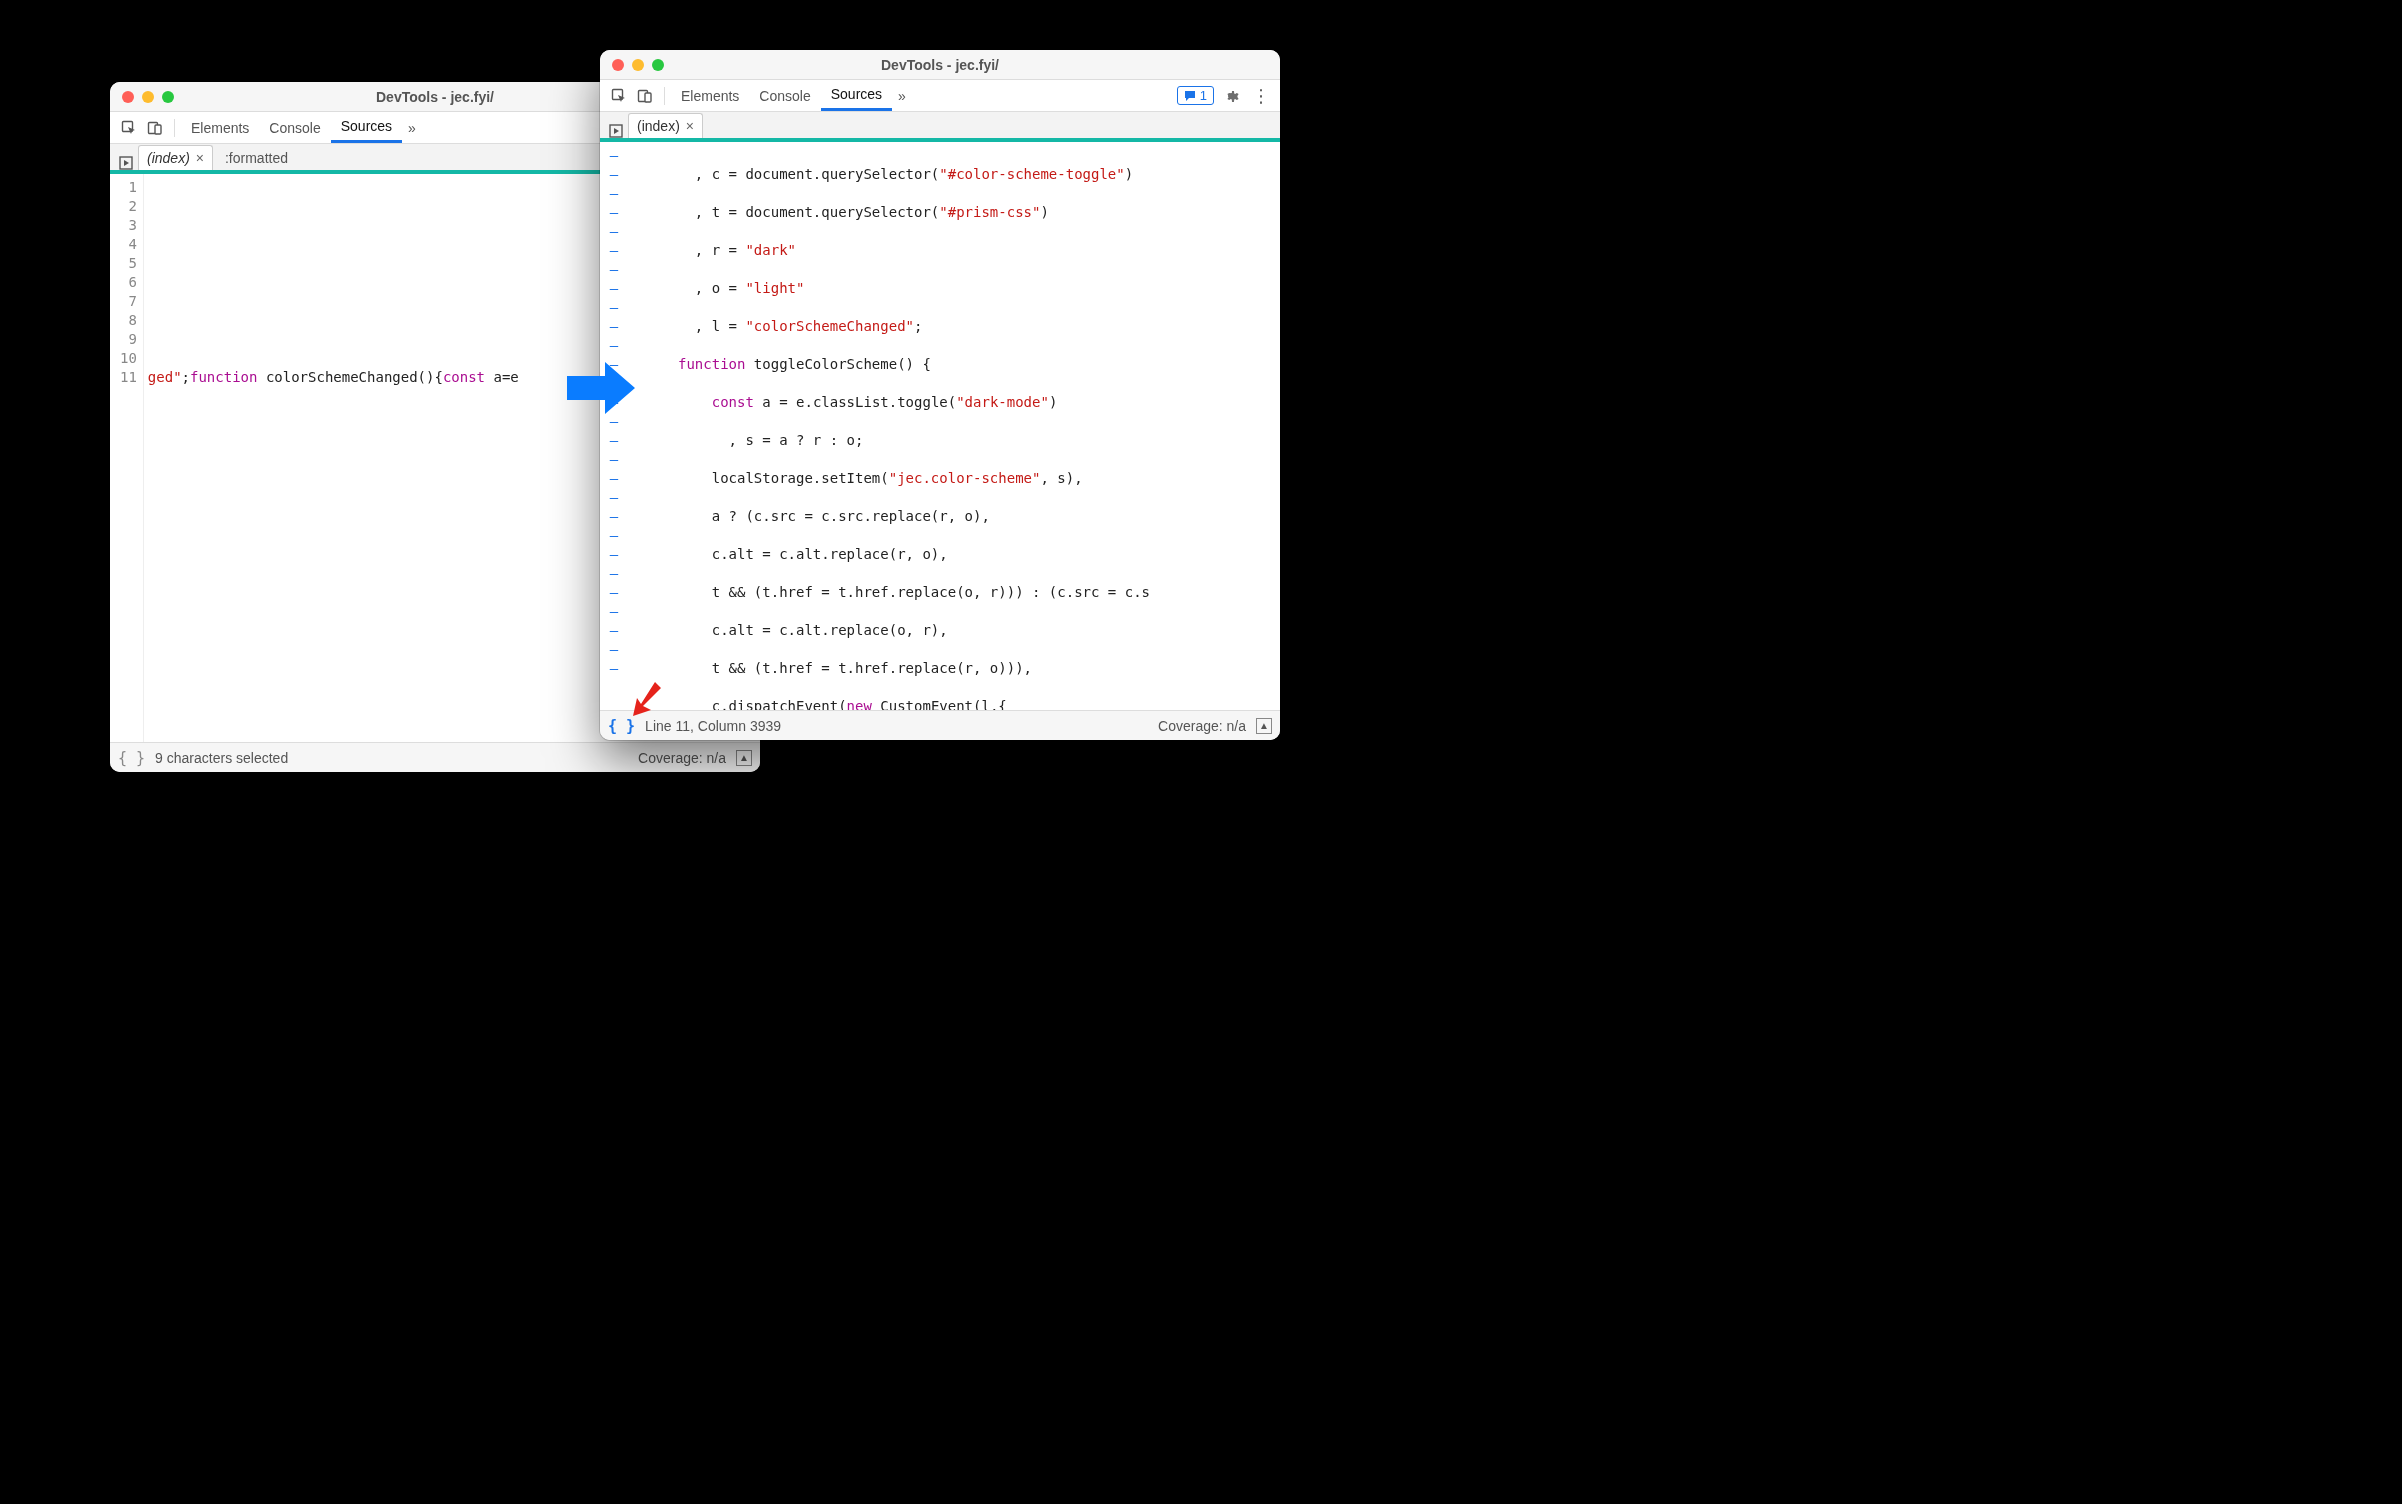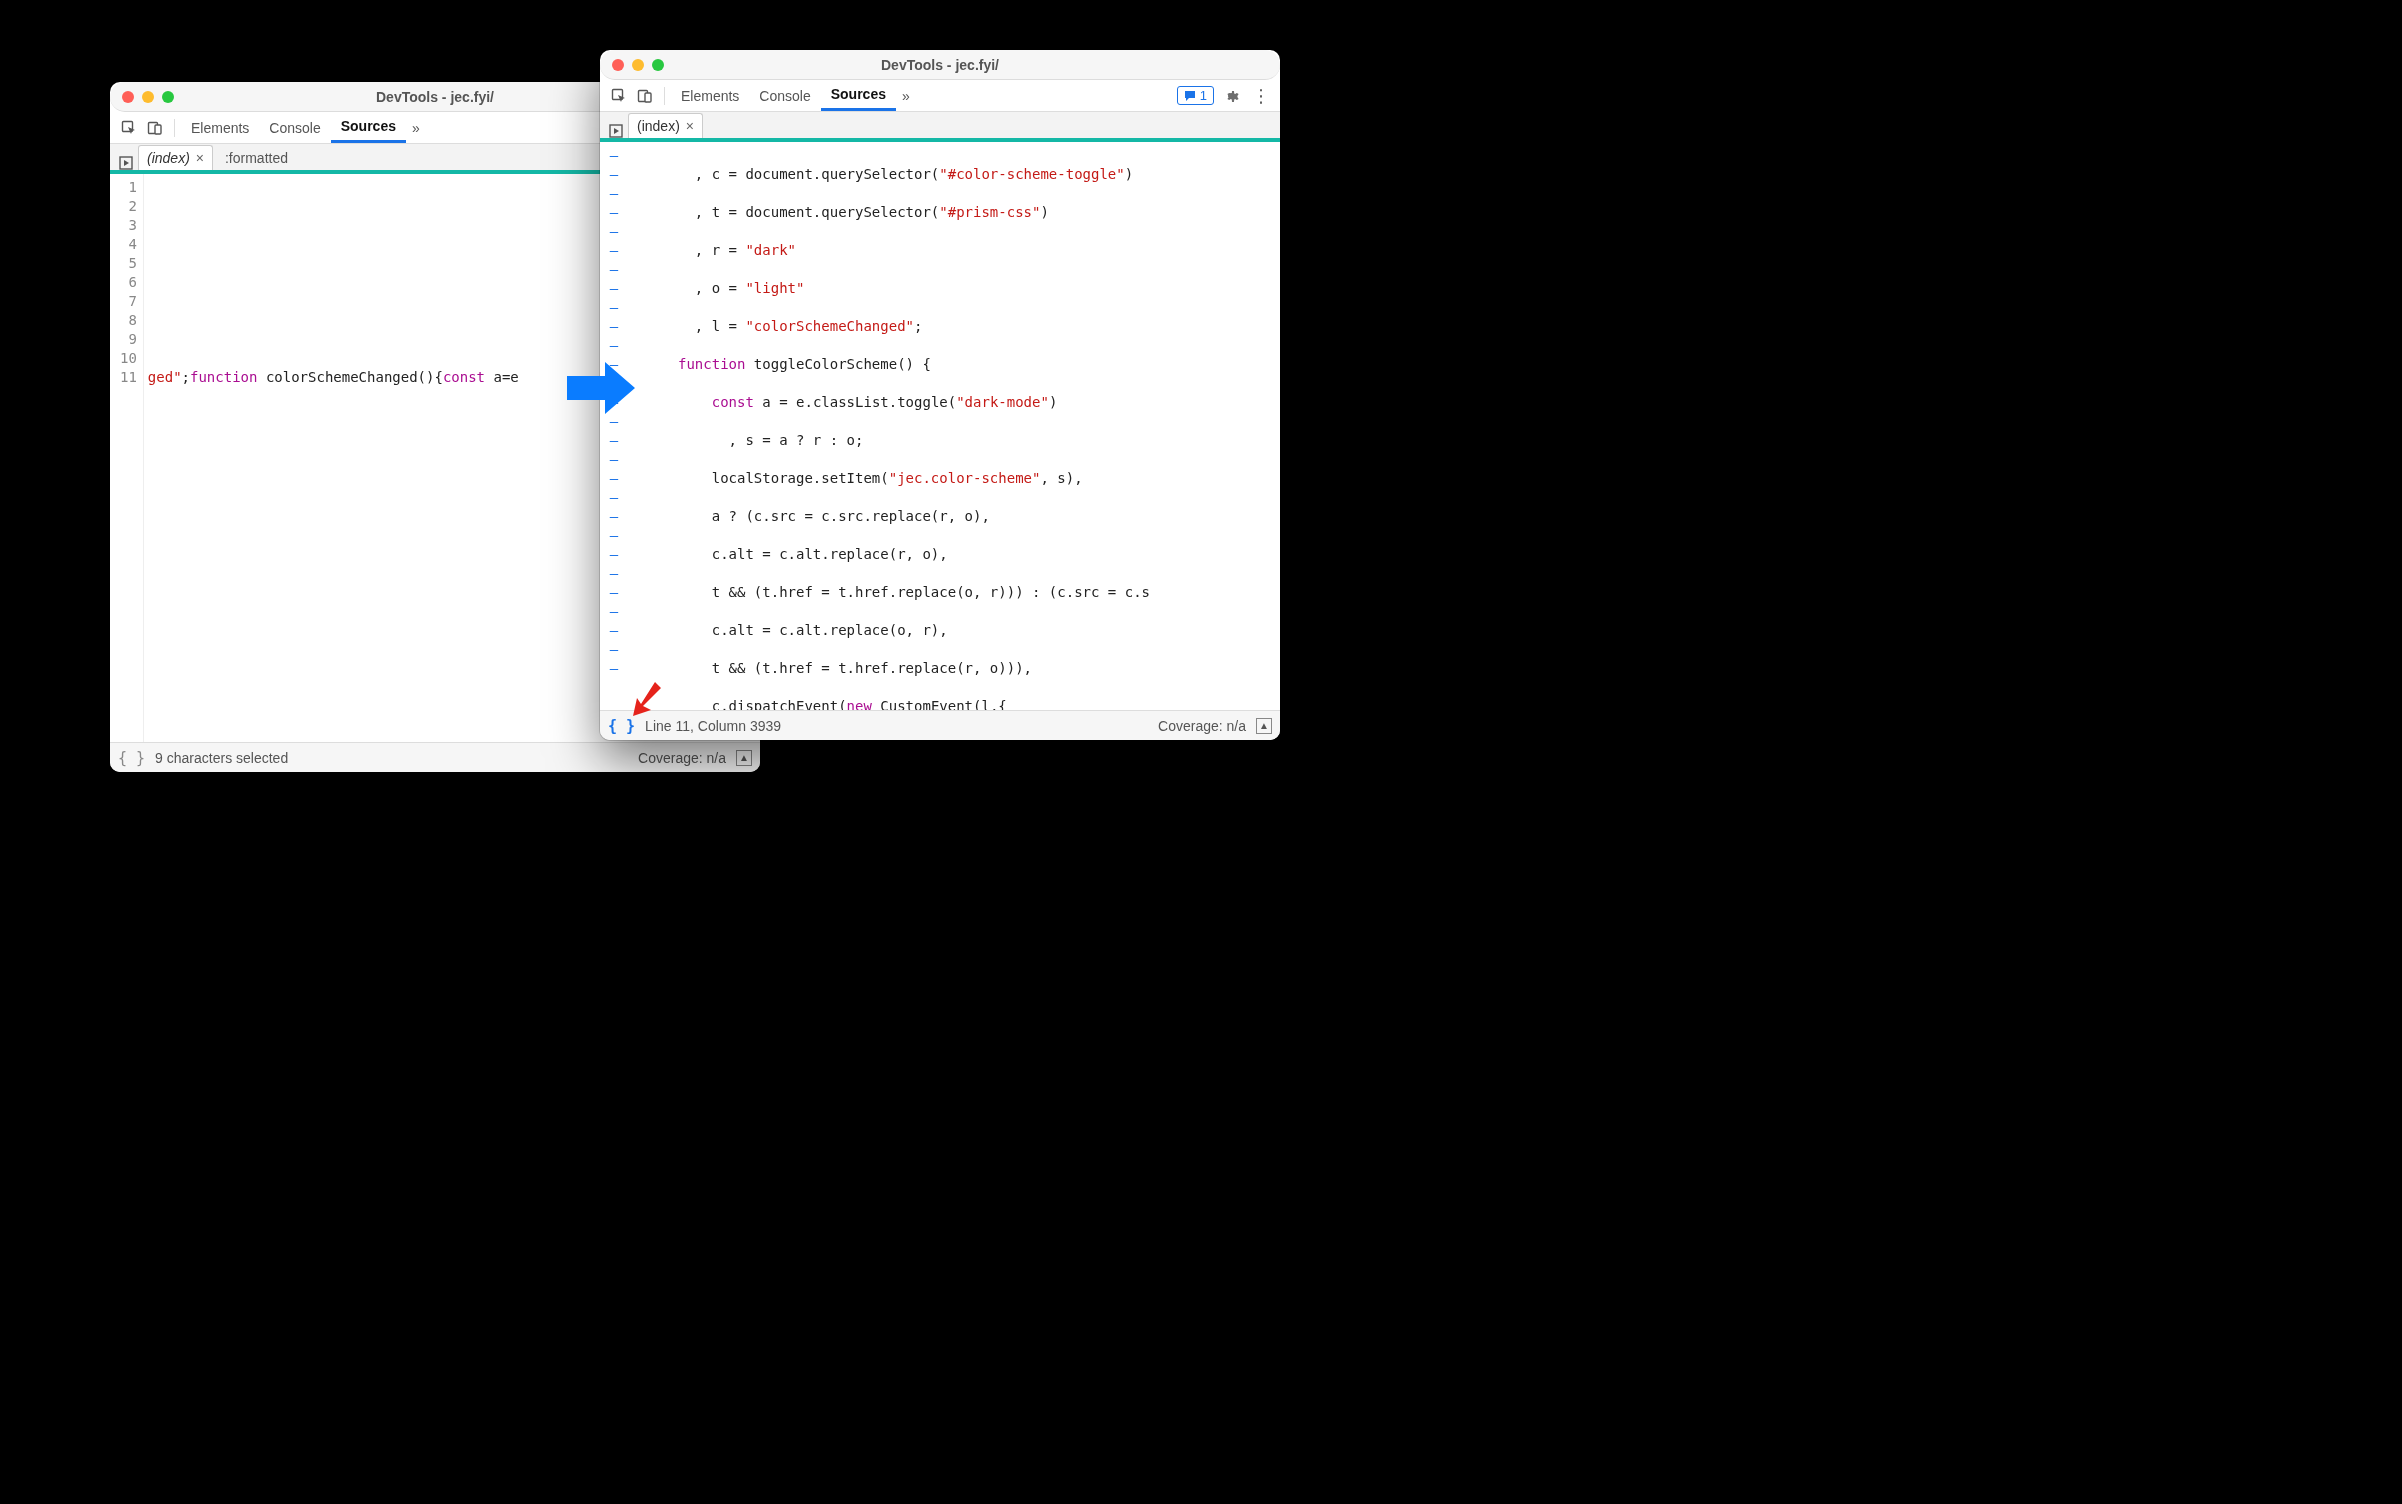--- a/index.html
+++ b/index.html
@@ -21,40 +21,39 @@
     display: flex;
     flex-direction: column;
   }
   .titlebar {
     height: 30px;
     background: #f6f6f6;
     display: flex;
     align-items: center;
     position: relative;
     border-bottom: 1px solid #dcdcdc;
-    border-radius: 15px;
   }
   .traffic { display: flex; gap: 8px; padding-left: 12px; }
   .dot { width: 12px; height: 12px; border-radius: 50%; }
   .dot.red { background:#ff5f57; }
   .dot.yellow { background:#febc2e; }
   .dot.green { background:#28c840; }
   .wtitle {
     position: absolute; left:0; right:0; text-align: center;
     font-size: 14px; font-weight: 600; color:#555; pointer-events:none;
   }
   .toolbar {
     display:flex; align-items:center; height:32px;
     border-bottom:1px solid #ddd; background:#fff; padding:0 6px;
     font-size:14px;
   }
   .tb-icon { width:26px; height:26px; display:flex;align-items:center;justify-content:center; color:#555; }
   .tb-sep { width:1px; height:18px; background:#ddd; margin:0 6px; }
   .tab { padding:6px 10px; color:#555; cursor:default; }
-  .tab.active { color:#111; border-bottom:3px solid #1a73e8; font-weight:700; }
+  .tab.active { color:#111; border-bottom:3px solid #1a73e8; font-weight:400; }
   .chev { color:#555; padding:0 6px; }
   .toolbar-right { margin-left:auto; display:flex; align-items:center; gap:4px; }
   .msgbadge {
     display:flex;align-items:center; gap:4px;
     border:1px solid #1a73e8; color:#1a73e8;
     padding:1px 6px; border-radius:3px; font-size:13px;
   }
   .filetabs {
     display:flex; align-items:flex-end; height:30px;
     background:#f3f3f3; border-bottom:4px solid #14b8a6; font-size:14px;

